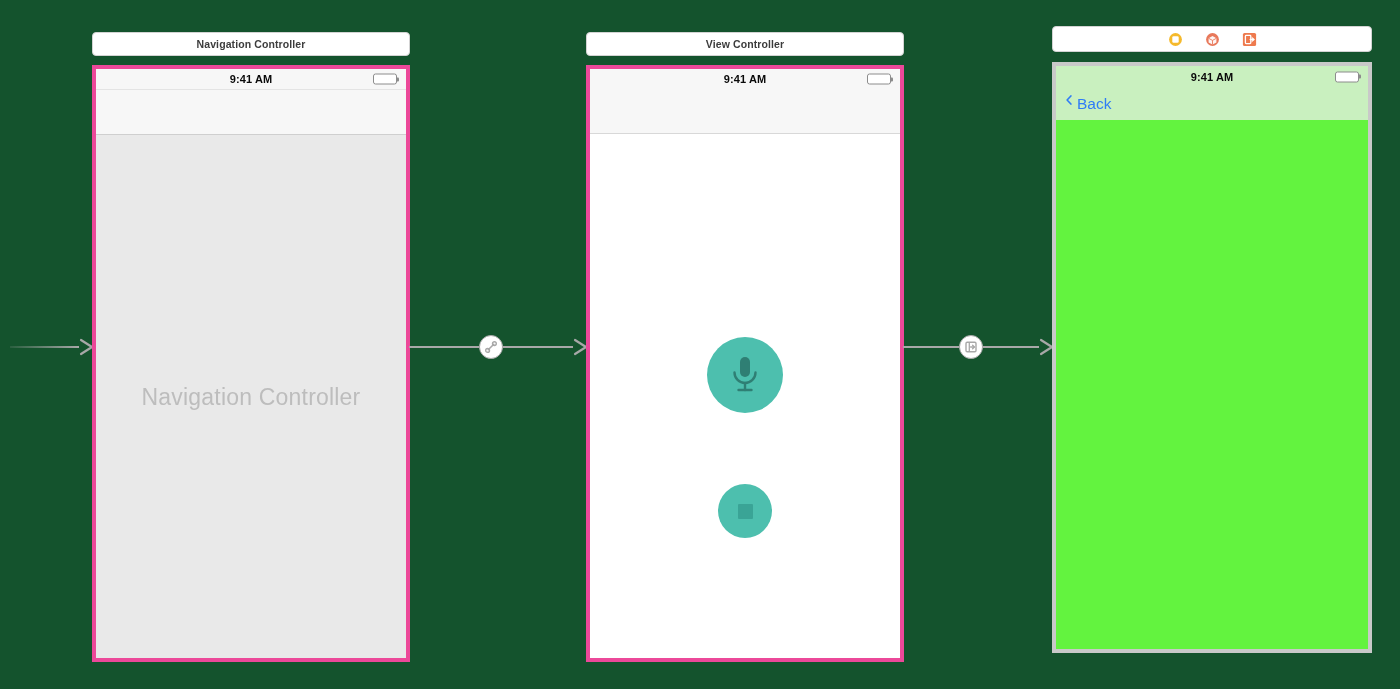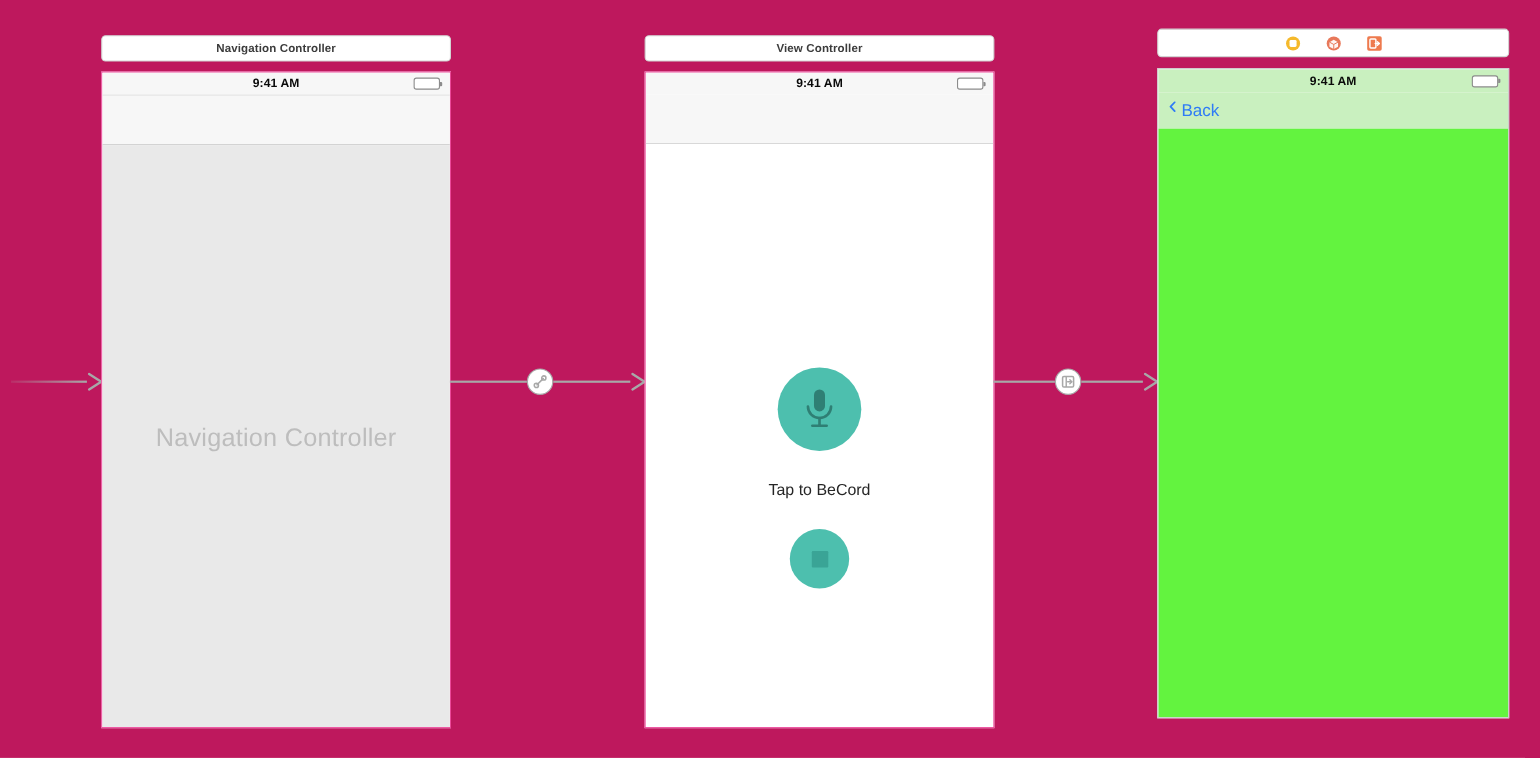--- a/index.html
+++ b/index.html
@@ -13,21 +13,21 @@
     height: 689px;
     position: relative;
     overflow: hidden;
     font-family: "Liberation Sans", sans-serif;
     -webkit-font-smoothing: antialiased;
   }
 
   .canvas {
     position: absolute;
     inset: 0;
-    background: #be185d;
+    background: #14532d;
   }
 
   
   .scene {
     position: absolute;
   }
   .scene-dock {
     position: absolute;
     left: 0;
     top: 0;
@@ -50,21 +50,21 @@
     letter-spacing: 0.1px;
     white-space: nowrap;
   }
 
   .device {
     position: absolute;
     left: 0;
     top: 33px;
     width: 100%;
     box-sizing: border-box;
-    border: 1px solid #ec4899;
+    border: 4px solid #ec4899;
     background: #ffffff;
     overflow: hidden;
   }
 
   .statusbar {
     height: 20px;
     position: relative;
     display: flex;
     align-items: center;
     justify-content: center;
@@ -331,21 +331,20 @@
       <div class="vc-topfill"></div>
       <div class="vc-body">
         <div class="mic-button">
           <svg width="34" height="44" viewBox="0 0 34 44">
             <rect x="12" y="4" width="10" height="20" rx="5" fill="#2f7f74"></rect>
             <path d="M6.5 19.5 a10.5 10.5 0 0 0 21 0" fill="none" stroke="#2f7f74" stroke-width="2.4" stroke-linecap="round"></path>
             <line x1="17" y1="30" x2="17" y2="37" stroke="#2f7f74" stroke-width="2.4" stroke-linecap="round"></line>
             <line x1="10.5" y1="37" x2="23.5" y2="37" stroke="#2f7f74" stroke-width="2.4" stroke-linecap="round"></line>
           </svg>
         </div>
-        <div class="tap-label">Tap to BeCord</div>
         <div class="stop-button">
           <span class="stop-square"></span>
         </div>
       </div>
     </div>
   </div>
 
   <div class="connector" id="segue-show">
     <div class="conn-line"></div>
     <span class="conn-badge">

